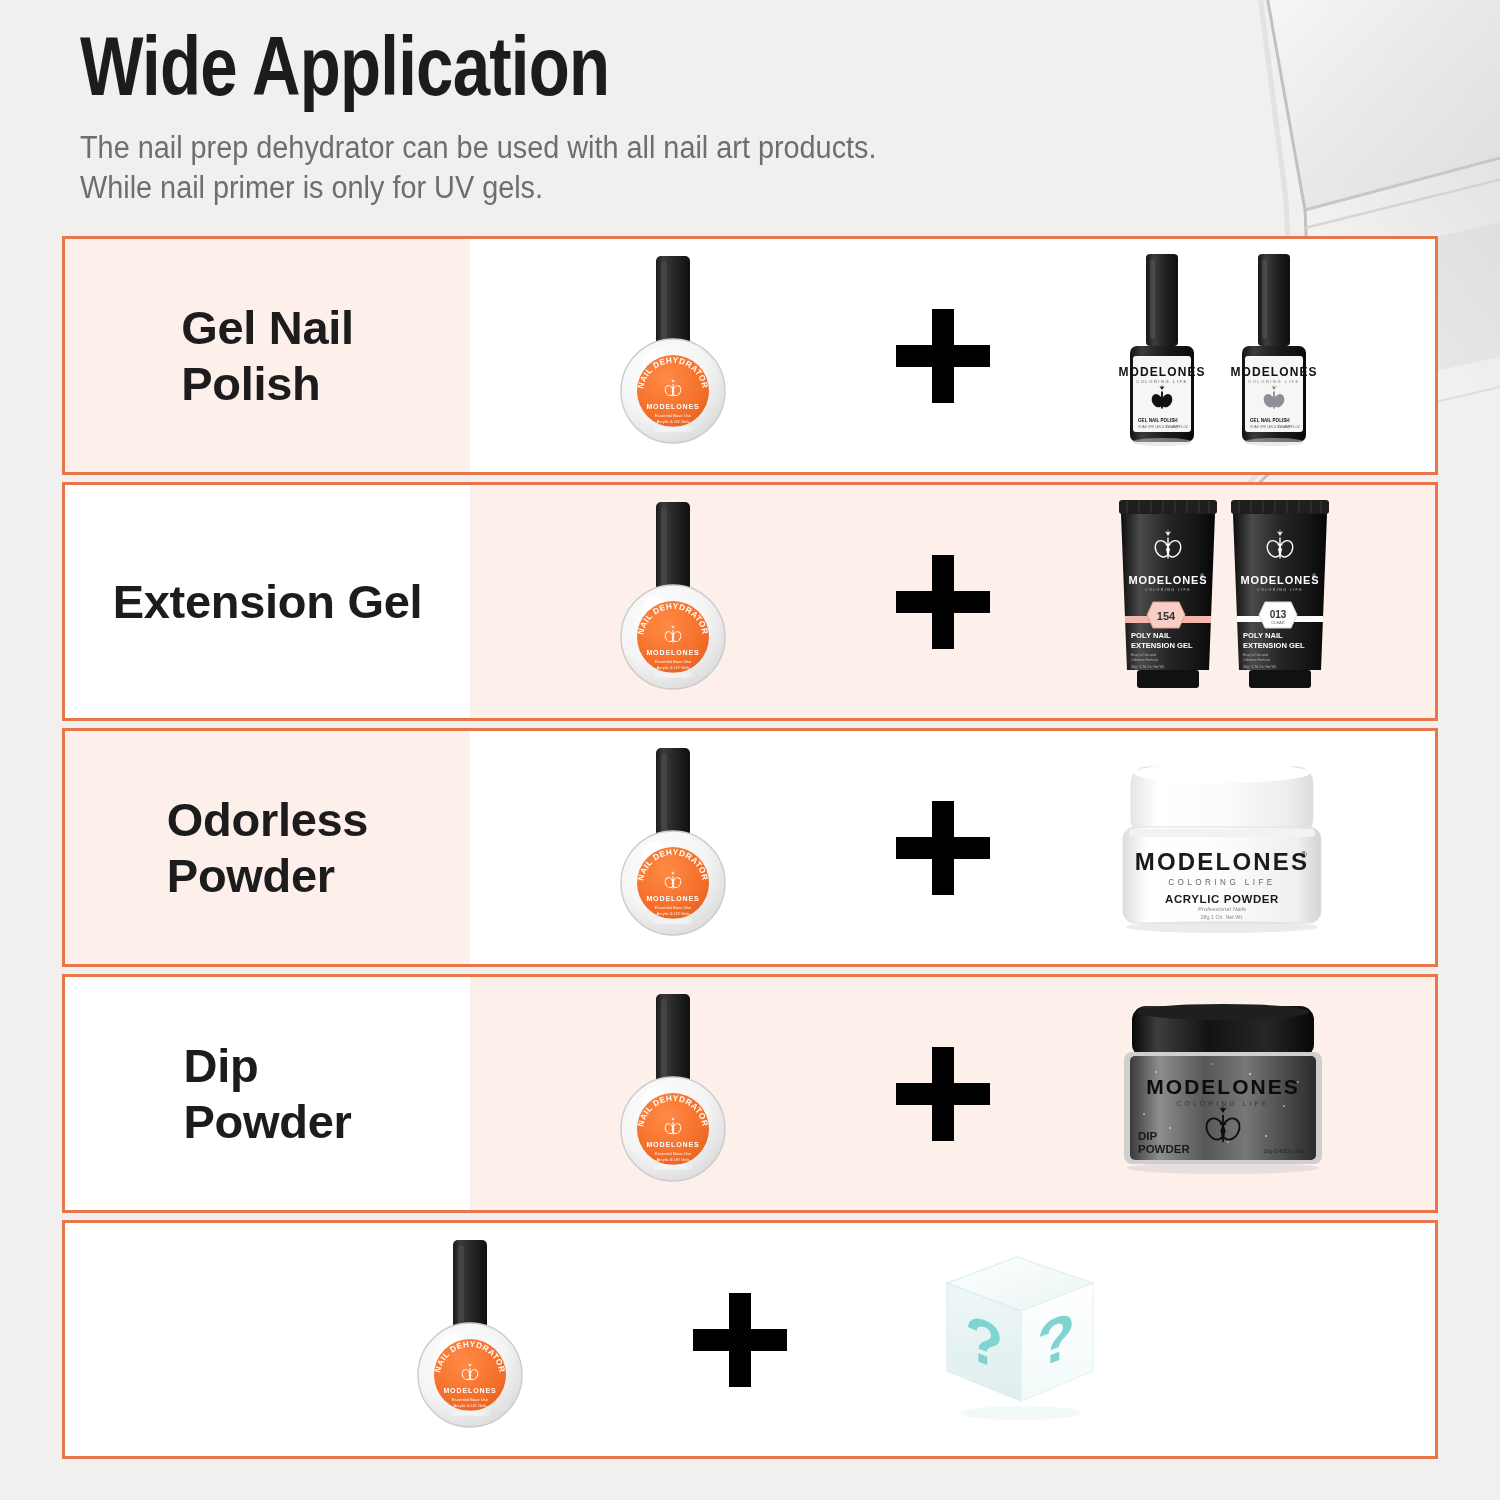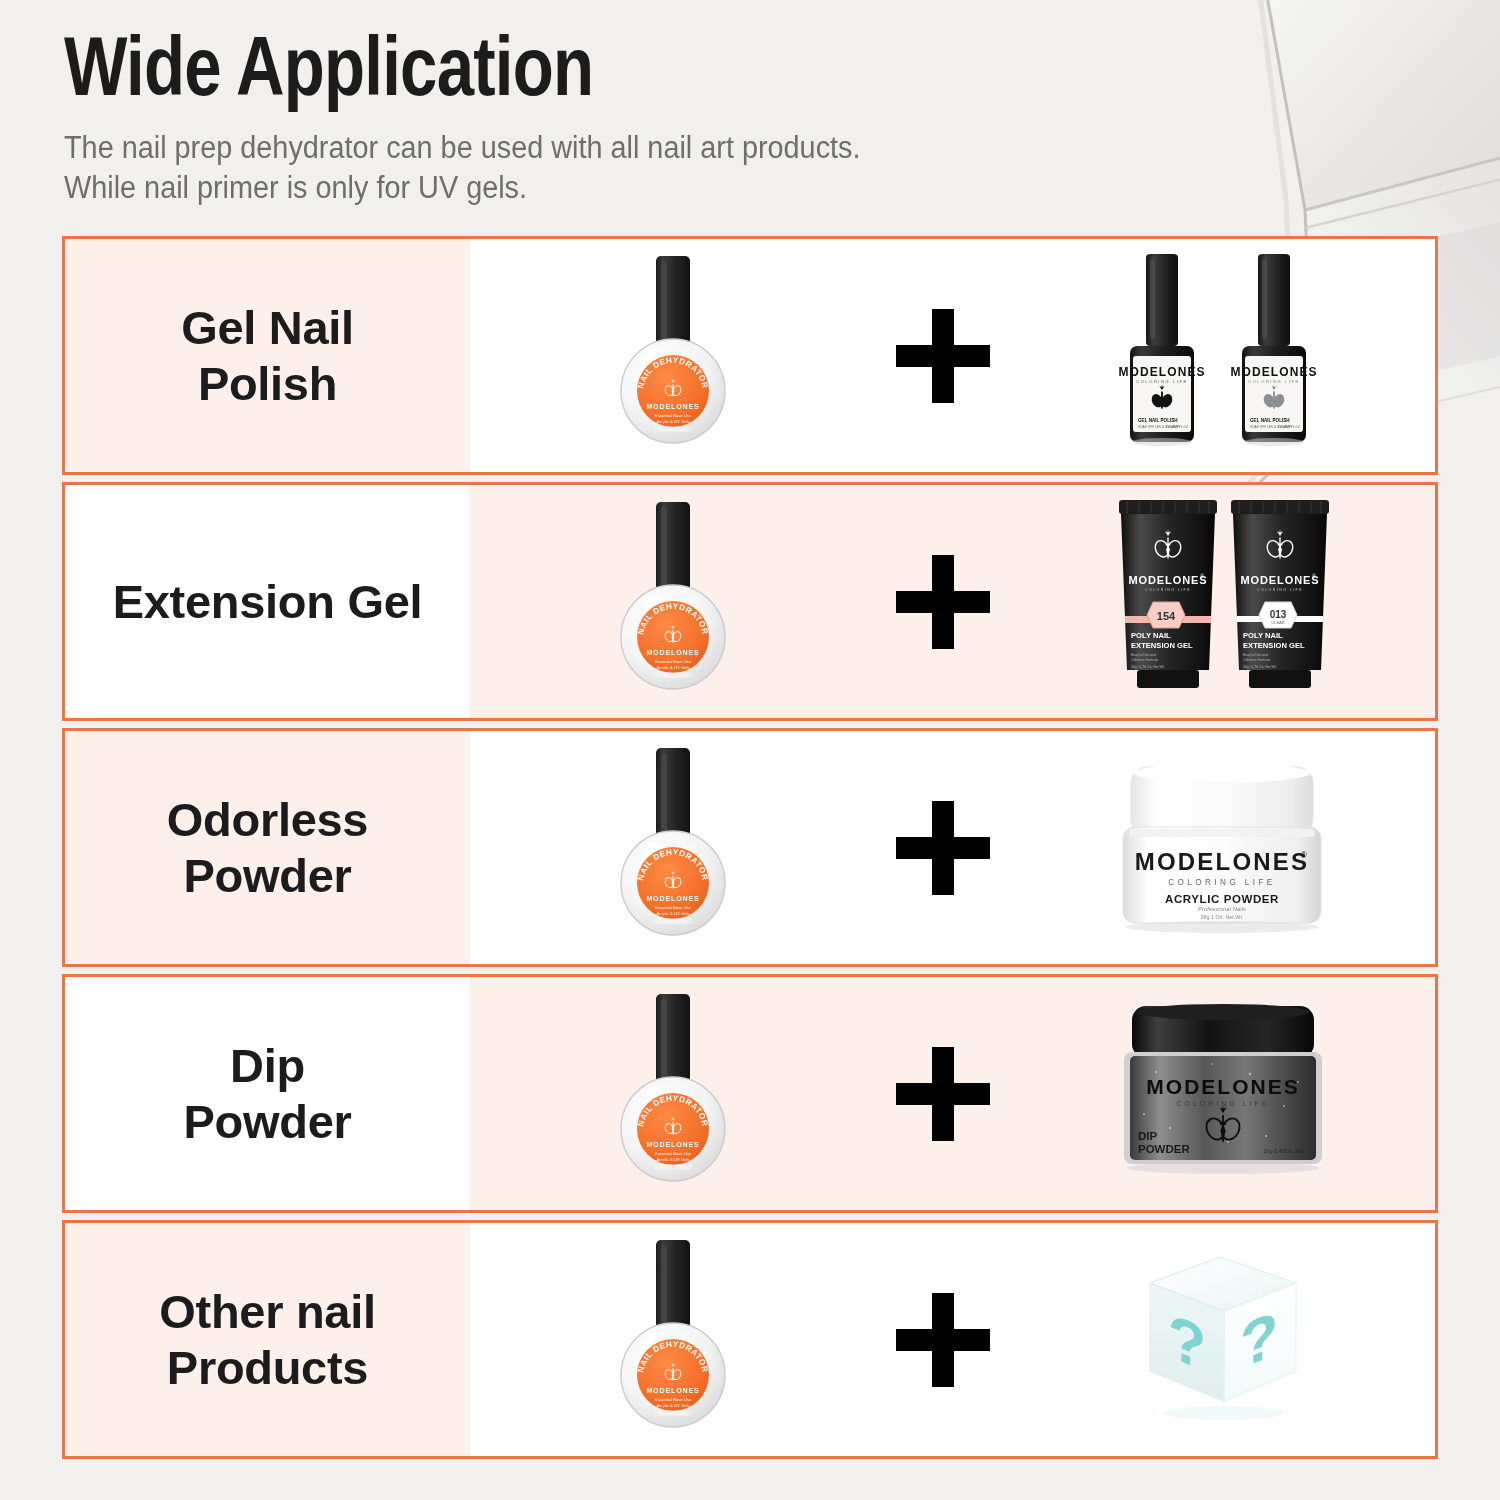--- a/index.html
+++ b/index.html
@@ -24,21 +24,21 @@
     width: 430px;
     height: 560px;
     pointer-events: none;
     z-index: 0;
   }
   .glass-decor svg { display: block; width: 100%; height: 100%; }
 
   
   .header {
     position: absolute;
-    left: 64px;
+    left: 80px;
     top: 24px;
     z-index: 3;
   }
   .page-title {
     font-size: 84px;
     line-height: 1.02;
     font-weight: 700;
     color: #1c1c1c;
     letter-spacing: -1px;
     transform: scaleX(0.80);
@@ -95,21 +95,21 @@
   .app-row.tint-label .label-cell   { background: #fdefea; }
   .app-row.tint-label .content-cell { background: #ffffff; }
   .app-row.tint-content .label-cell   { background: #ffffff; }
   .app-row.tint-content .content-cell { background: #fdefea; }
 
   .row-label {
     font-size: 47px;
     line-height: 1.18;
     font-weight: 700;
     color: #1c1c1c;
-    text-align: center;
+    text-align: left;
     letter-spacing: -0.3px;
     white-space: pre-line;
   }
   .row-label.one-line { font-size: 47px; }
 
   
   .combo {
     display: flex;
     align-items: center;
     justify-content: center;
@@ -597,24 +597,20 @@
             <text x="30" y="157" font-size="11.5" font-weight="700" fill="#111" opacity="0.9">POWDER</text>
             <text x="196" y="157" font-size="5.6" fill="#1a1a1a" text-anchor="end" opacity="0.85">10g 0.42Oz. Net</text>
             <ellipse cx="115" cy="172" rx="96" ry="6" fill="#cfcfcf" opacity="0.5"></ellipse>
           </svg>
         </div>
       </div>
     </div>
   </div>
 
   <div class="app-row tint-label">
-    <div class="label-cell">
-      <div class="row-label">Other nail
-Products</div>
-    </div>
     <div class="content-cell">
       <div class="combo">
         <div class="slot-left">
           <svg class="prod" width="120" height="205" viewBox="0 0 120 205">
             <rect x="43" y="3" width="34" height="92" rx="5" fill="url(#capg)"></rect>
             <rect x="48" y="8" width="6" height="80" rx="3" fill="#555" opacity="0.45"></rect>
             <rect x="50" y="95" width="20" height="14" fill="#cfcfcf"></rect>
             <circle cx="60" cy="138" r="52" fill="url(#glassg)" stroke="#cbcbcb" stroke-width="1.4"></circle>
             <ellipse cx="42" cy="116" rx="13" ry="20" fill="#ffffff" opacity="0.85"></ellipse>
             <circle cx="60" cy="138" r="36" fill="url(#orgg)"></circle>

